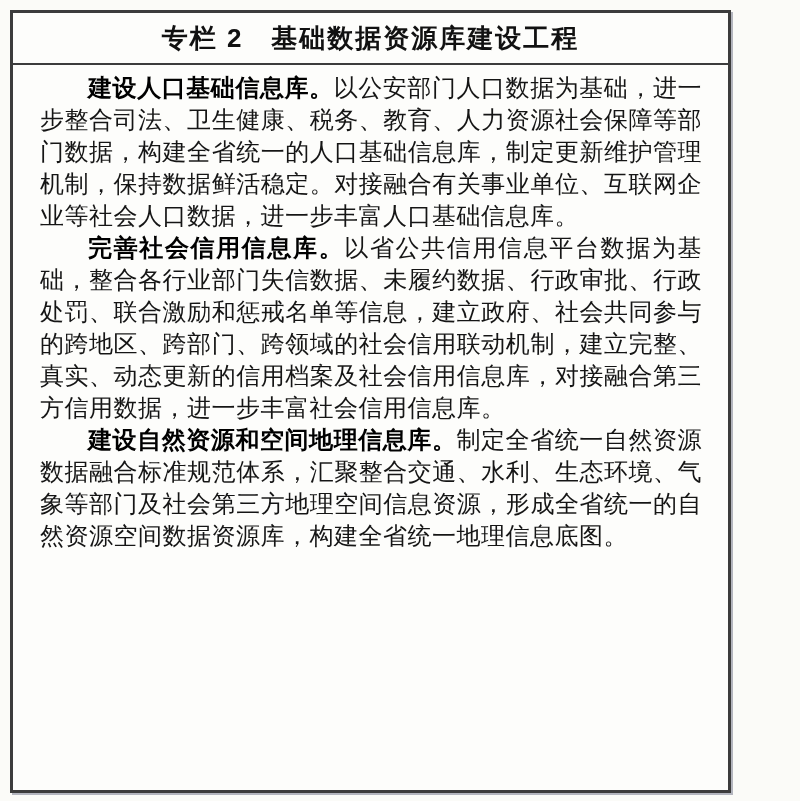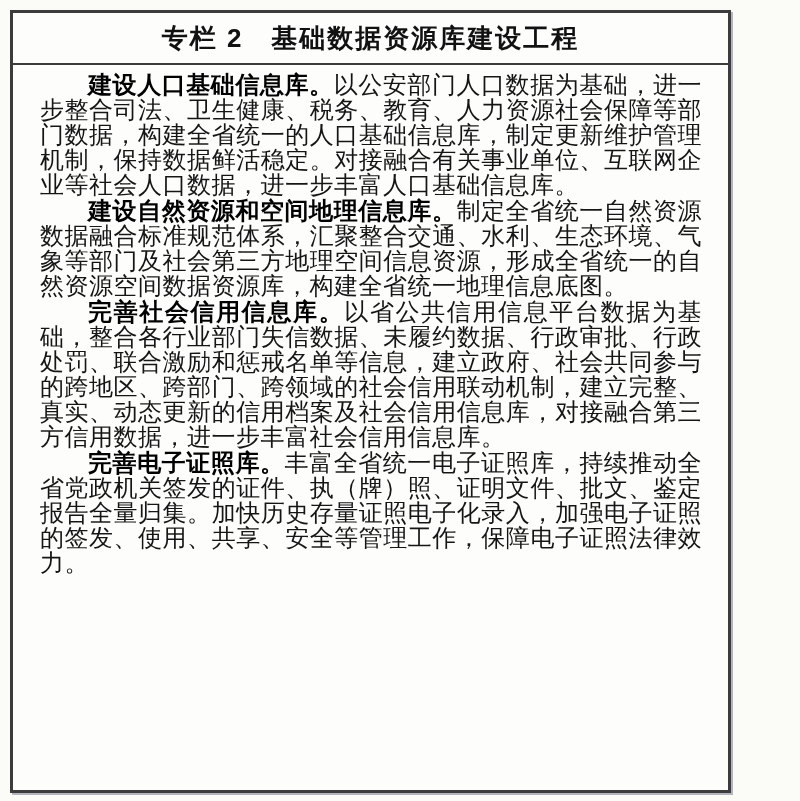--- a/index.html
+++ b/index.html
@@ -42,39 +42,38 @@
   }
   .panel-body {
     flex: 1 1 auto;
     box-sizing: border-box;
     padding: 7px 26px 6px 27px;
     overflow: hidden;
   }
   .para {
     margin: 0;
     font-size: 24px;
-    line-height: 25px;
+    line-height: 32px;
     color: #151515;
     text-align: justify;
     text-justify: inter-character;
     text-indent: 2em;
     letter-spacing: 0.5px;
   }
   .para .lead {
     font-family: "Liberation Sans", "DejaVu Sans", sans-serif;
     font-weight: bold;
     color: #000;
   }
 </style>
 </head>
 <body>
 
 <div class="page">
   <div class="panel">
     <div class="panel-title">专栏 2　基础数据资源库建设工程</div>
     <div class="panel-body">
       <p class="para"><span class="lead">建设人口基础信息库。</span><span>以公安部门人口数据为基础，进一步整合司法、卫生健康、税务、教育、人力资源社会保障等部门数据，构建全省统一的人口基础信息库，制定更新维护管理机制，保持数据鲜活稳定。对接融合有关事业单位、互联网企业等社会人口数据，进一步丰富人口基础信息库。</span></p>
+      <p class="para"><span class="lead">完善社会信用信息库。</span><span>以省公共信用信息平台数据为基础，整合各行业部门失信数据、未履约数据、行政审批、行政处罚、联合激励和惩戒名单等信息，建立政府、社会共同参与的跨地区、跨部门、跨领域的社会信用联动机制，建立完整、真实、动态更新的信用档案及社会信用信息库，对接融合第三方信用数据，进一步丰富社会信用信息库。</span></p>
       <p class="para"><span class="lead">建设自然资源和空间地理信息库。</span><span>制定全省统一自然资源数据融合标准规范体系，汇聚整合交通、水利、生态环境、气象等部门及社会第三方地理空间信息资源，形成全省统一的自然资源空间数据资源库，构建全省统一地理信息底图。</span></p>
-      <p class="para"><span class="lead">完善社会信用信息库。</span><span>以省公共信用信息平台数据为基础，整合各行业部门失信数据、未履约数据、行政审批、行政处罚、联合激励和惩戒名单等信息，建立政府、社会共同参与的跨地区、跨部门、跨领域的社会信用联动机制，建立完整、真实、动态更新的信用档案及社会信用信息库，对接融合第三方信用数据，进一步丰富社会信用信息库。</span></p>
-      <p class="para"><span class="lead">完善电子证照库。</span><span>丰富全省统一电子证照库，持续推动全省党政机关签发的证件、执（牌）照、证明文件、批文、鉴定报告全量归集。加快历史存量证照电子化录入，加强电子证照的签发、使用、共享、安全等管理工作，保障电子证照法律效力。</span></p>
     </div>
   </div>
 </div>
 
 </body></html>

